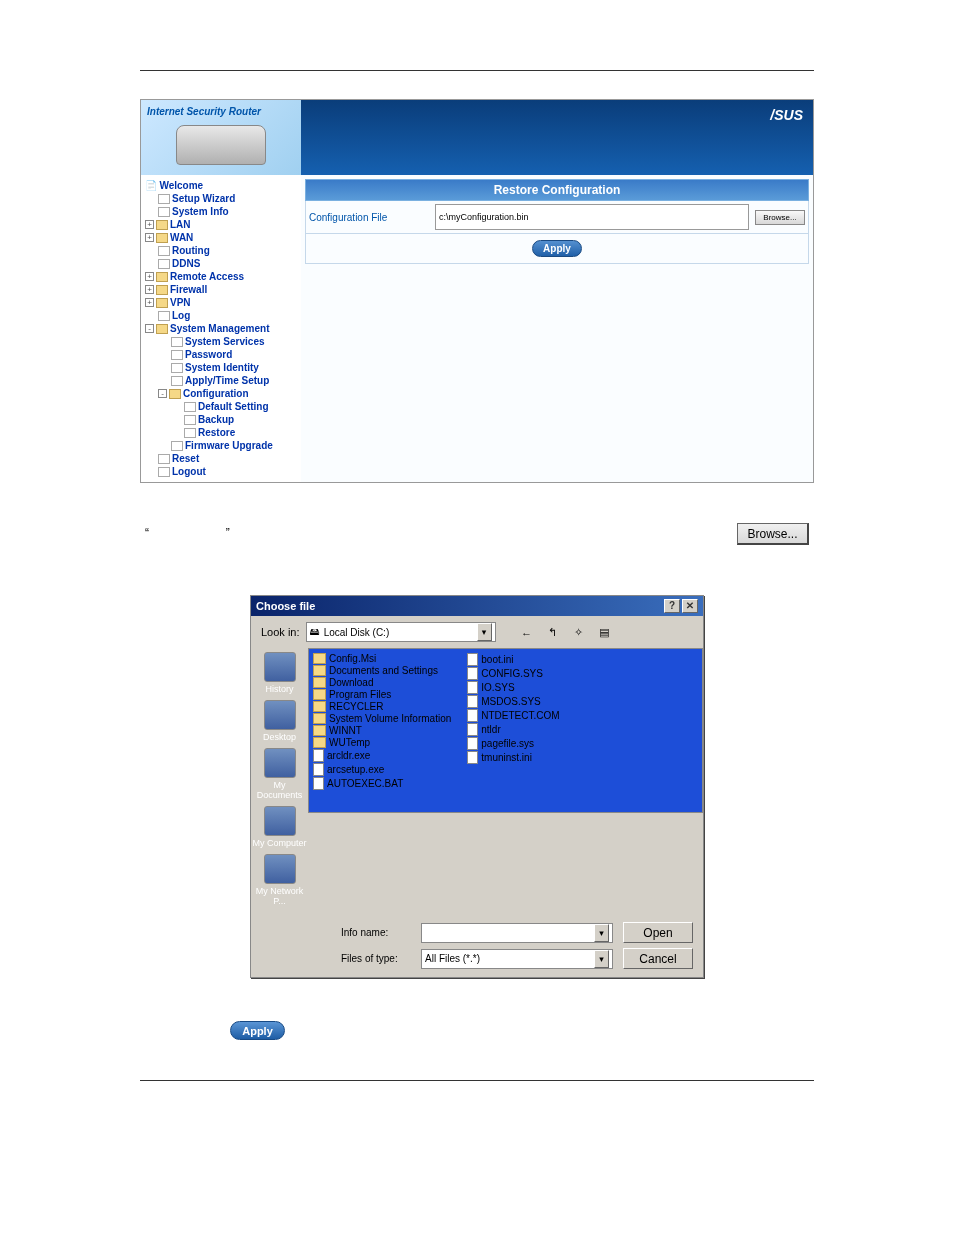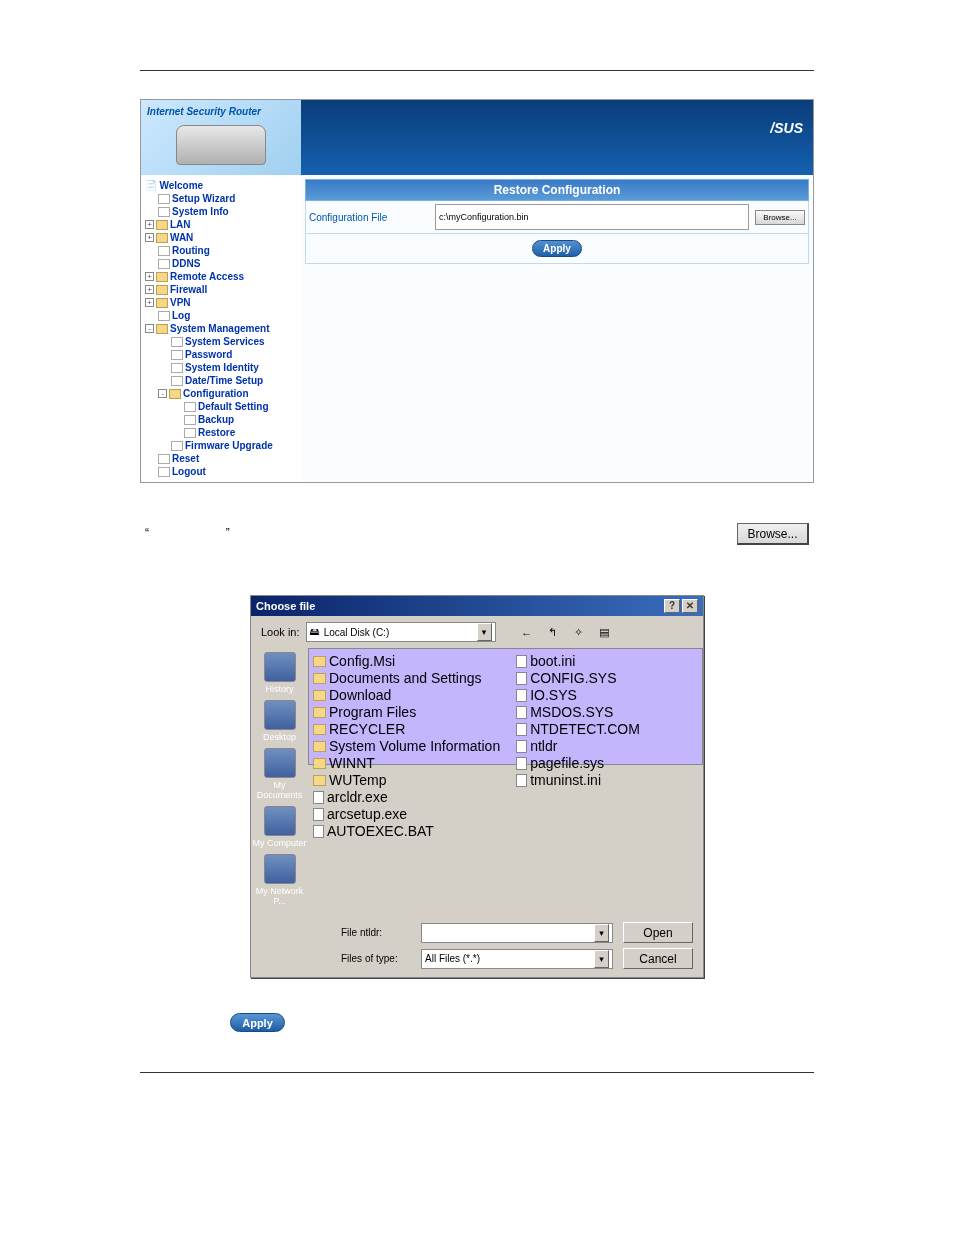--- a/index.html
+++ b/index.html
@@ -3,52 +3,52 @@
 <meta charset="utf-8">
 <style>
 *{margin:0;padding:0;box-sizing:border-box;font-family:Arial,sans-serif}
 body{background:#fff;width:954px;height:1235px;position:relative}
 .hr-top{border-top:1px solid #333;margin:70px 140px 0}
 .router-ui{margin:28px auto 0;width:674px;border:1px solid #999}
 .ru-top{display:flex;height:75px}
 .ru-logo{width:160px;background:linear-gradient(135deg,#cde8ff,#a0d0f0);position:relative;padding:6px}
 .ru-logo-t{color:#0055aa;font-weight:bold;font-style:italic;font-size:10px}
 .ru-router{width:90px;height:40px;background:linear-gradient(#e8e8e8,#b0b0b0);border-radius:8px 8px 4px 4px;margin:8px auto 0;border:1px solid #888}
-.ru-brand{flex:1;background:linear-gradient(#0a3d7a,#1560b0);text-align:right;padding:20px 10px;color:#fff;font-size:14px;font-weight:bold;font-style:italic}
+.ru-brand{flex:1;background:linear-gradient(#0a3d7a,#1560b0);text-align:right;padding:7px 10px;color:#fff;font-size:14px;font-weight:bold;font-style:italic}
 .ru-body{display:flex;min-height:285px}
 .ru-nav{width:160px;background:#fff;font-size:10px;padding:4px;line-height:13px}
 .ru-nav a{color:#0033aa;font-weight:bold;text-decoration:none}
 .nv{display:flex;align-items:center;gap:2px}
 .nv-ex{width:9px;height:9px;border:1px solid #888;font-size:8px;line-height:7px;text-align:center;color:#555;flex-shrink:0}
 .nv-sp{width:11px;flex-shrink:0}
 .nv-fo{width:12px;height:10px;background:#f5d887;border:1px solid #c0a050;flex-shrink:0}
 .nv-fc{width:12px;height:10px;background:#fff;border:1px solid #aaa;flex-shrink:0}
 .ru-main{flex:1;background:#fafdff;padding:4px}
 .ru-hdr{background:linear-gradient(#3a7bc8,#5a9bd8);color:#fff;text-align:center;font-size:12px;font-weight:bold;padding:3px;border:1px solid #7ab0e0}
 .ru-row{display:flex;align-items:center;border:1px solid #c5d8ea;border-top:none;padding:3px;font-size:10px;color:#0055aa;gap:6px}
 .ru-lbl{width:120px}
 .ru-inp{flex:1;height:16px;border:1px solid #999;font-size:9px;padding:12px 3px;background:#fff}
 .ru-br{width:50px;height:15px;background:linear-gradient(#f8f8f8,#d8d8d8);border:1px solid #888;font-size:8px}
 .ru-ap{display:block;margin:4px auto;width:50px;height:17px;background:linear-gradient(#5590d0,#2060a8);border:1px solid #1a4a82;border-radius:9px;color:#fff;font-size:10px;font-weight:bold}
 .body-text{margin:40px 145px 0;font-size:12px;line-height:1.6;display:flex;align-items:center;justify-content:space-between}
 .browse-big{width:72px;height:22px;background:linear-gradient(#f0f0f0,#d8d8d8);border:1px solid #666;border-right:2px solid #444;border-bottom:2px solid #444;font-size:12px}
-.dlg{width:454px;margin:50px auto 0;background:#d4d0c8;border:1px solid #888;box-shadow:1px 1px 0 #444;font-size:11px}
+.dlg{width:454px;margin:50px auto 8px;background:#d4d0c8;border:1px solid #888;box-shadow:1px 1px 0 #444;font-size:11px}
 .dlg-t{background:linear-gradient(90deg,#0a246a,#3a6ebd);color:#fff;padding:3px 5px;display:flex;justify-content:space-between;align-items:center;font-weight:bold}
 .dlg-tc{display:flex;gap:2px}
 .dlg-tc span{width:16px;height:14px;background:#d4d0c8;border:1px solid #fff;border-right-color:#666;border-bottom-color:#666;font-size:10px;text-align:center;line-height:12px;color:#333;font-weight:bold}
 .dlg-look{display:flex;align-items:center;padding:6px 10px;gap:6px}
 .dlg-sel{width:190px;height:20px;border:1px solid #888;background:#fff;display:flex;align-items:center;padding:0 3px;gap:4px;font-size:10px}
 .dlg-dd{width:15px;height:18px;background:#d4d0c8;border:1px solid #fff;border-right-color:#666;border-bottom-color:#666;text-align:center;font-size:9px;line-height:16px;margin-left:auto}
 .dlg-tool{display:flex;gap:4px;margin-left:14px}
 .dlg-tb{width:22px;height:20px;border:1px solid #d4d0c8;text-align:center;line-height:18px;font-size:11px}
 .dlg-bd{display:flex}
 .dlg-side{width:57px;background:#d4d0c8;padding:4px 0;text-align:center}
 .ds{margin-bottom:6px;color:#fff;font-size:9px}
 .ds-i{width:32px;height:30px;margin:0 auto 2px;background:linear-gradient(#7090c0,#4060a0);border:1px solid #888;border-radius:3px}
-.dlg-files{flex:1;background:#c4b5fd;border:1px solid #888;padding:4px;display:flex;gap:16px;font-size:14px;height:117px}
+.dlg-files{flex:1;background:#1d4ed8;border:1px solid #888;padding:4px;display:flex;gap:16px;font-size:10px;height:165px}
 .fc{display:flex;flex-direction:column;gap:1px}
 .fi{display:flex;align-items:center;gap:3px;white-space:nowrap}
 .fi-fold{width:13px;height:11px;background:#f5d887;border:1px solid #c0a050}
 .fi-file{width:11px;height:13px;background:#fff;border:1px solid #888}
 .dlg-bot{padding:6px 10px 8px 90px;display:grid;grid-template-columns:70px 1fr 70px;gap:5px 10px;align-items:center;font-size:10px}
 .dlg-in{height:20px;border:1px solid #888;background:#fff;display:flex;align-items:center;padding:0 3px}
 .dlg-bt{height:21px;background:#d4d0c8;border:1px solid #fff;border-right:1px solid #666;border-bottom:1px solid #666;font-size:12px}
 .apply-bot{margin:35px 0 0 230px;width:55px;height:19px;background:linear-gradient(#5a95d5,#1e5da5);border:1px solid #174a85;border-radius:10px;color:#fff;font-size:11px;font-weight:bold}
 .hr-bot{border-top:1px solid #333;margin:40px 140px 0}
 </style>
@@ -144,21 +144,21 @@
       <div class="nv">
           <span class="nv-sp"></span>
           <span class="nv-sp"></span>
           <span class="nv-fc"></span>
           <a>System Identity</a>
         </div>
       <div class="nv">
           <span class="nv-sp"></span>
           <span class="nv-sp"></span>
           <span class="nv-fc"></span>
-          <a>Date/Time Setup</a>
+          <a>Apply/Time Setup</a>
         </div>
       <div class="nv">
           <span class="nv-sp"></span>
           <span class="nv-ex">-</span>
           <span class="nv-fo"></span>
           <a>Configuration</a>
         </div>
       <div class="nv">
           <span class="nv-sp"></span>
           <span class="nv-sp"></span>
@@ -325,21 +325,21 @@
             <span>pagefile.sys</span>
           </div>
           <div class="fi">
             <span class="fi-file"></span>
             <span>tmuninst.ini</span>
           </div>
         </div>
     </div>
   </div>
   <div class="dlg-bot">
-    <span>File ntldr:</span>
+    <span>Info name:</span>
     <div class="dlg-in">
         <span style="flex:1"></span>
         <span class="dlg-dd">▾</span>
       </div>
     <button class="dlg-bt">Open</button>
     <span>Files of type:</span>
     <div class="dlg-in">
         <span style="flex:1">All Files (*.*)</span>
         <span class="dlg-dd">▾</span>
       </div>

